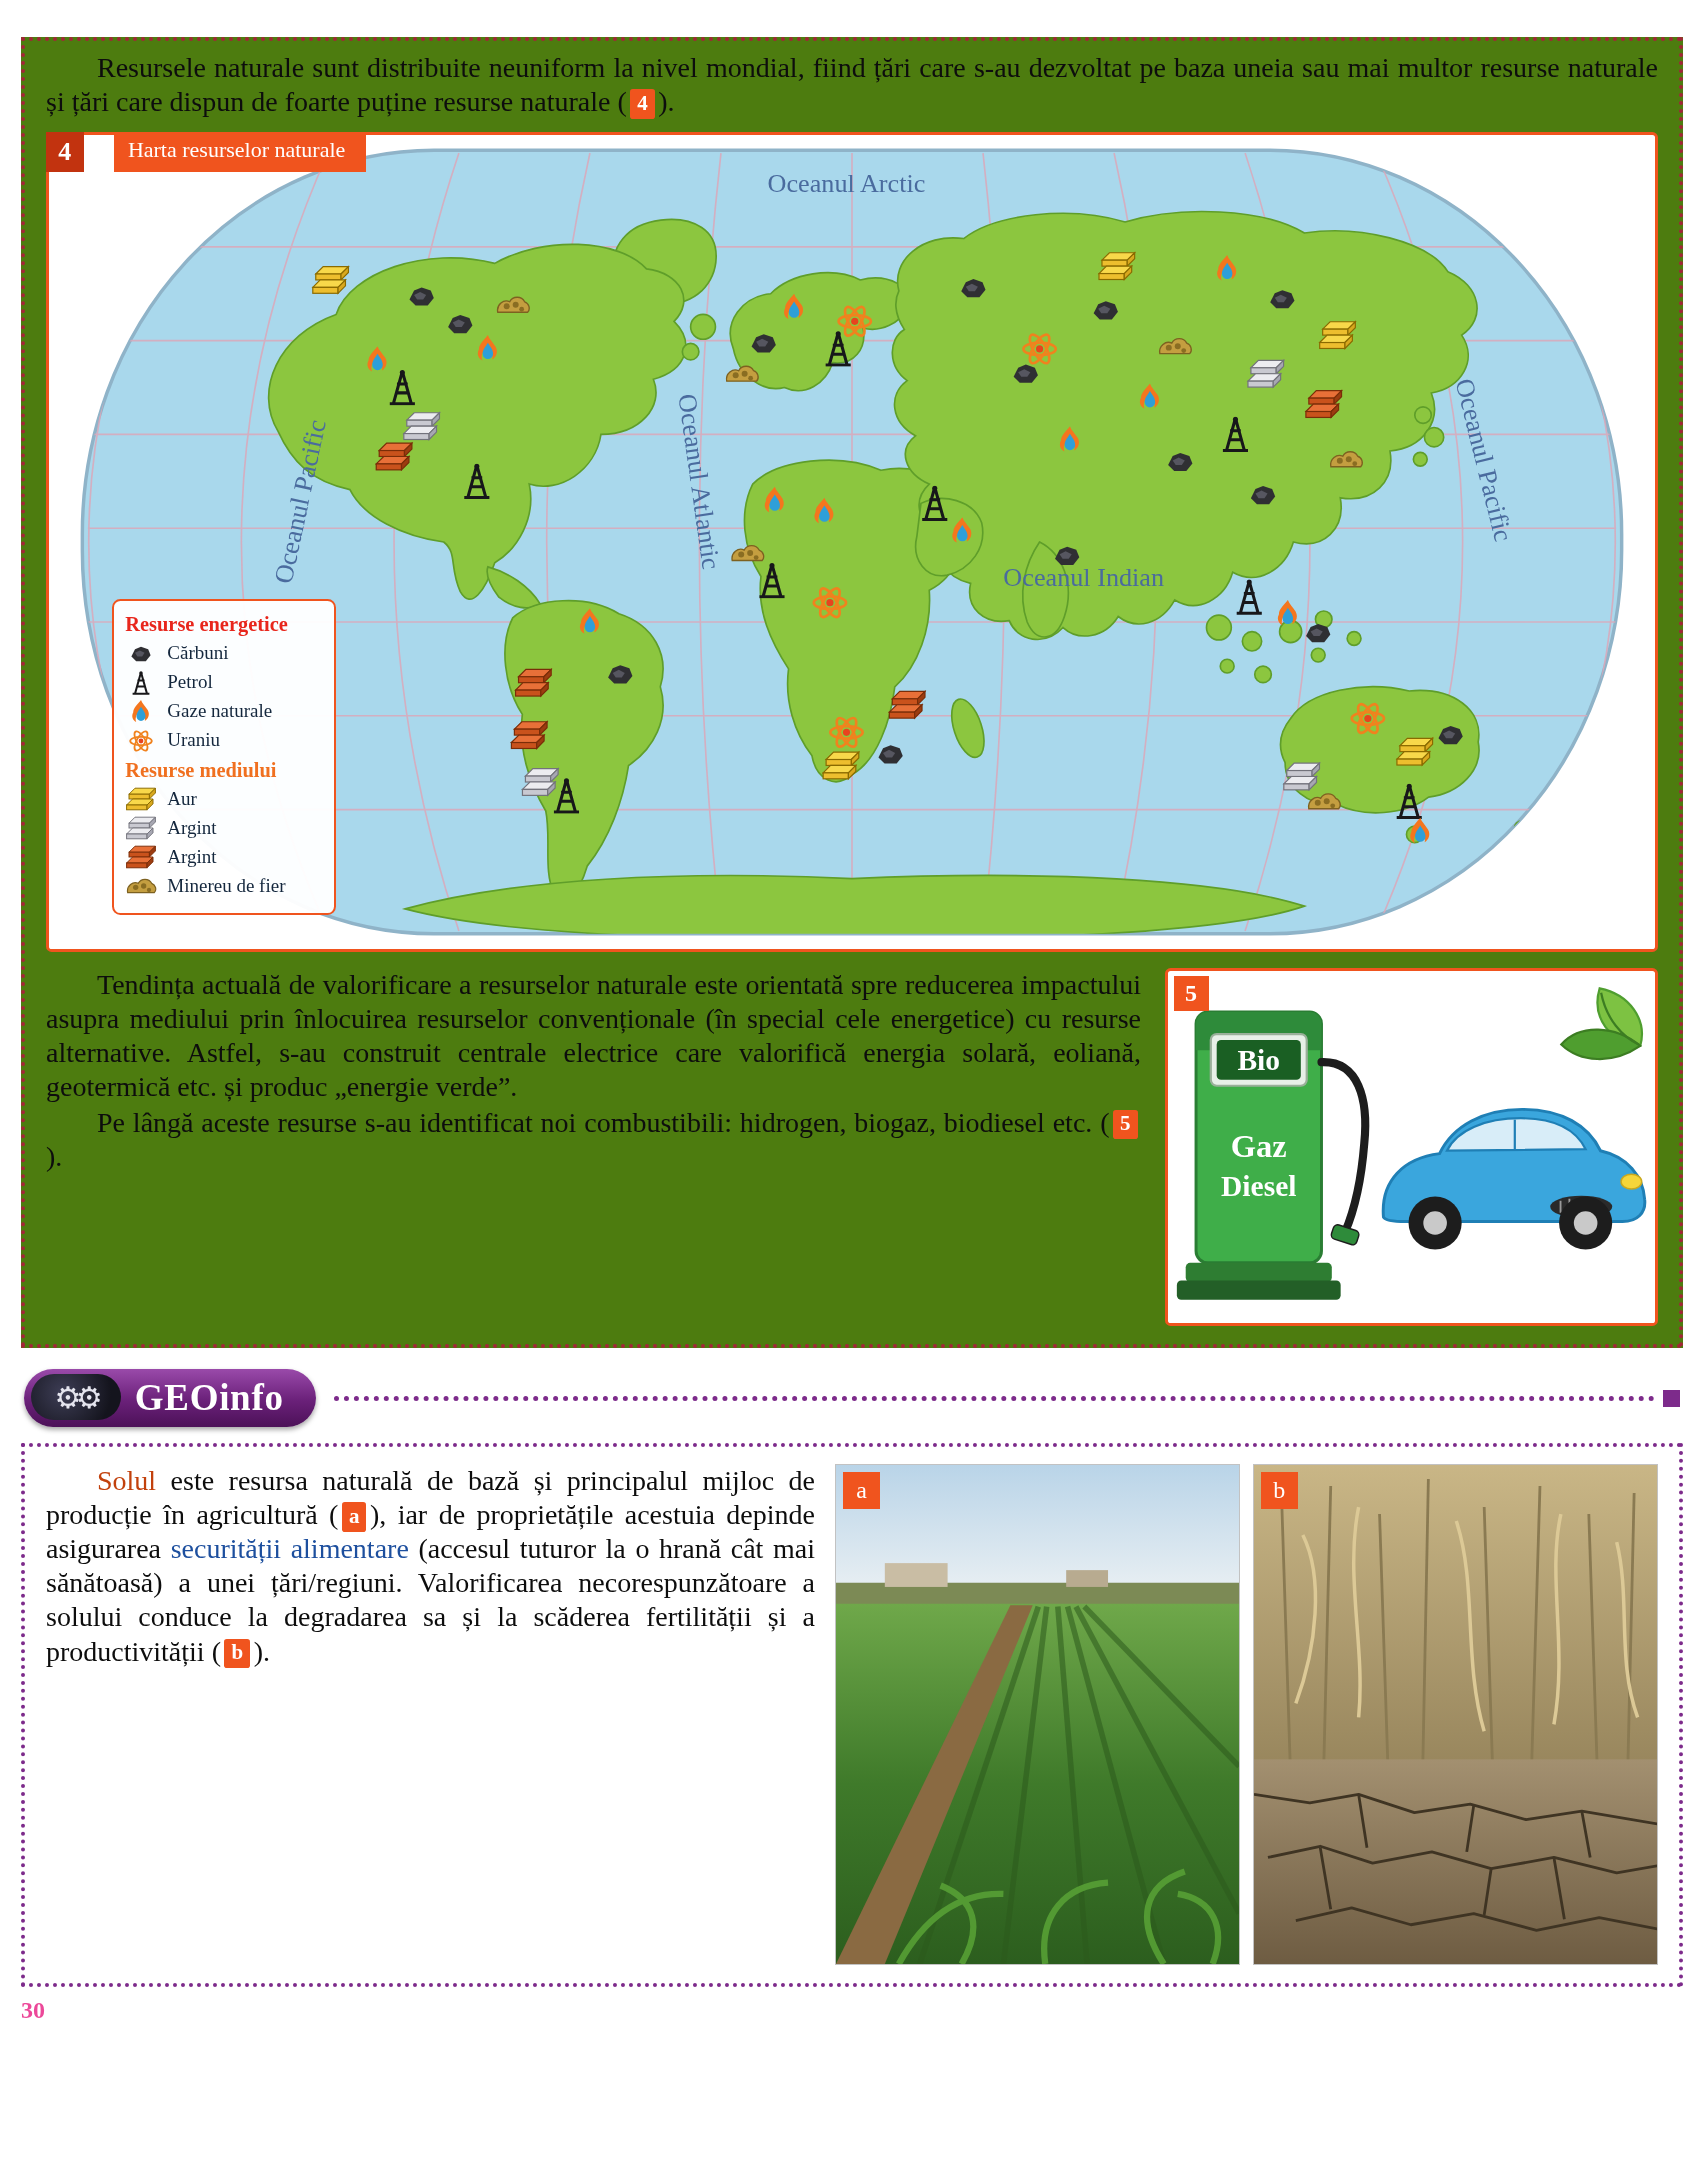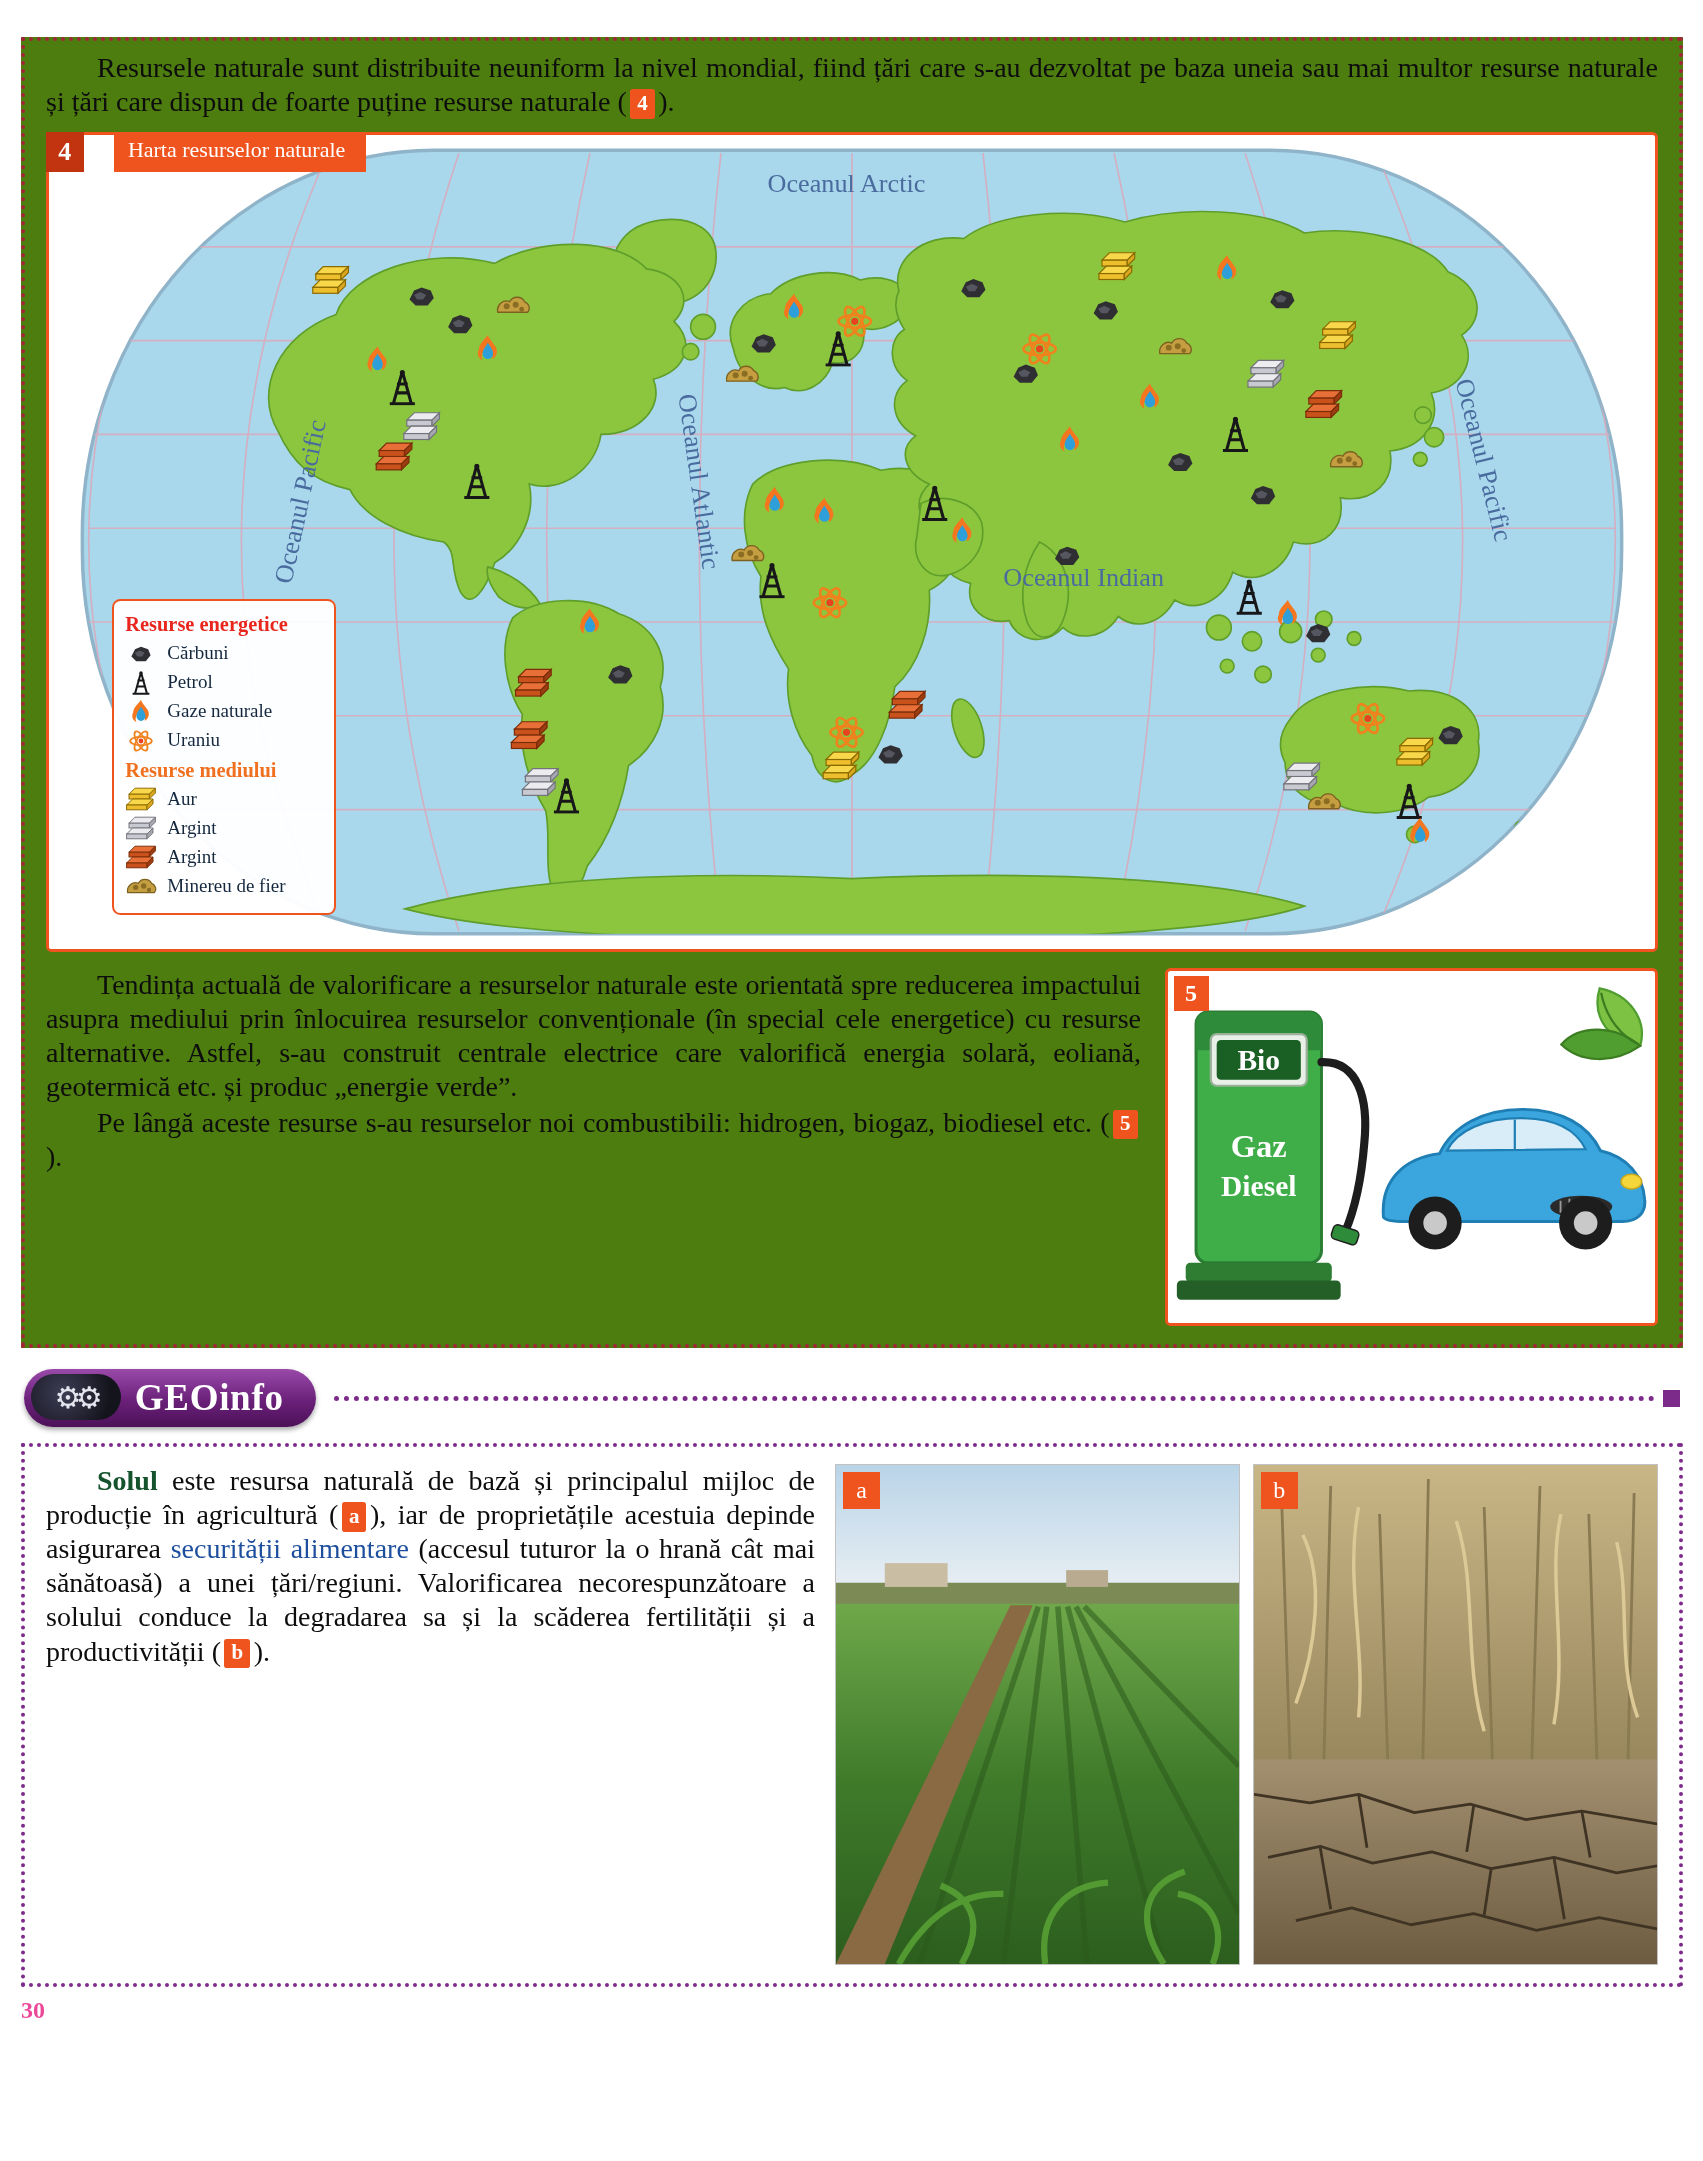--- a/index.html
+++ b/index.html
@@ -45,21 +45,21 @@
 
   
   .bottom-box { border:4.2px dotted #7d2b8b; padding:11.3px 21px 18.3px 21px; background:#fff; }
   .bottom-cols { display:flex; gap:20px; margin-top:5.6px; }
   .bottom-text { width:769px; flex:none; }
   .photos { flex:1; display:flex; gap:12.7px; }
   .photo { position:relative; flex:1; height:501px; border:1.4px solid #c2c2c2; overflow:hidden; background:#ddd; }
   .photo svg { width:100%; height:100%; display:block; }
   .photo-label { position:absolute; top:7px; left:7px; background:#f0541e; color:#fff; font-size:24px; width:37px; height:37px; display:flex; align-items:center; justify-content:center; z-index:3; }
   .blue { color:#1d4f9e; }
-  .blue-bold { color:#14532d; font-weight:bold; }
+  .blue-bold { color:#c2410c; font-weight:normal; }
 
   .page-num { text-align:left; font-size:24px; font-weight:bold; margin-top:10px; color:#ec4899; }
 
   
   text { font-family:"Liberation Serif", serif; }
 </style>
 </head>
 <body>
 
 <div class="page">
@@ -319,21 +319,21 @@
               </svg>
             <span class="leg-label">Minereu de fier</span>
           </div>
         </div>
       </div>
     </figure>
 
     <div class="below-map">
       <div class="col-text">
         <p class="para">Tendința actuală de valorificare a resurselor naturale este orientată spre reducerea impactului asupra mediului prin înlocuirea resurselor convenționale (în special cele energetice) cu resurse alternative. Astfel, s-au construit centrale electrice care valorifică energia solară, eoliană, geotermică etc. și produc „energie verde”.</p>
-        <p class="para"><span>Pe lângă aceste resurse s-au resurselor noi combustibili: hidrogen, biogaz, biodiesel etc. (</span><span class="ref">5</span><span>).</span></p>
+        <p class="para"><span>Pe lângă aceste resurse s-au identificat noi combustibili: hidrogen, biogaz, biodiesel etc. (</span><span class="ref">5</span><span>).</span></p>
       </div>
 
       <figure class="fig5">
         <span class="f5num">5</span>
         <svg viewBox="0 0 660 470">
           <g>
             <path d="M585,20 C625,28 650,62 640,98 C600,94 573,60 585,20 Z" fill="#7dc242" stroke="#4f9e2f" stroke-width="3"></path>
             <path d="M640,98 C602,124 558,120 533,96 C558,68 606,70 640,98 Z" fill="#4f9e2f" stroke="#3c7d22" stroke-width="3"></path>
             <path d="M587,26 C594,62 616,86 638,96" stroke="#3c7d22" stroke-width="3" fill="none"></path>
           </g>

